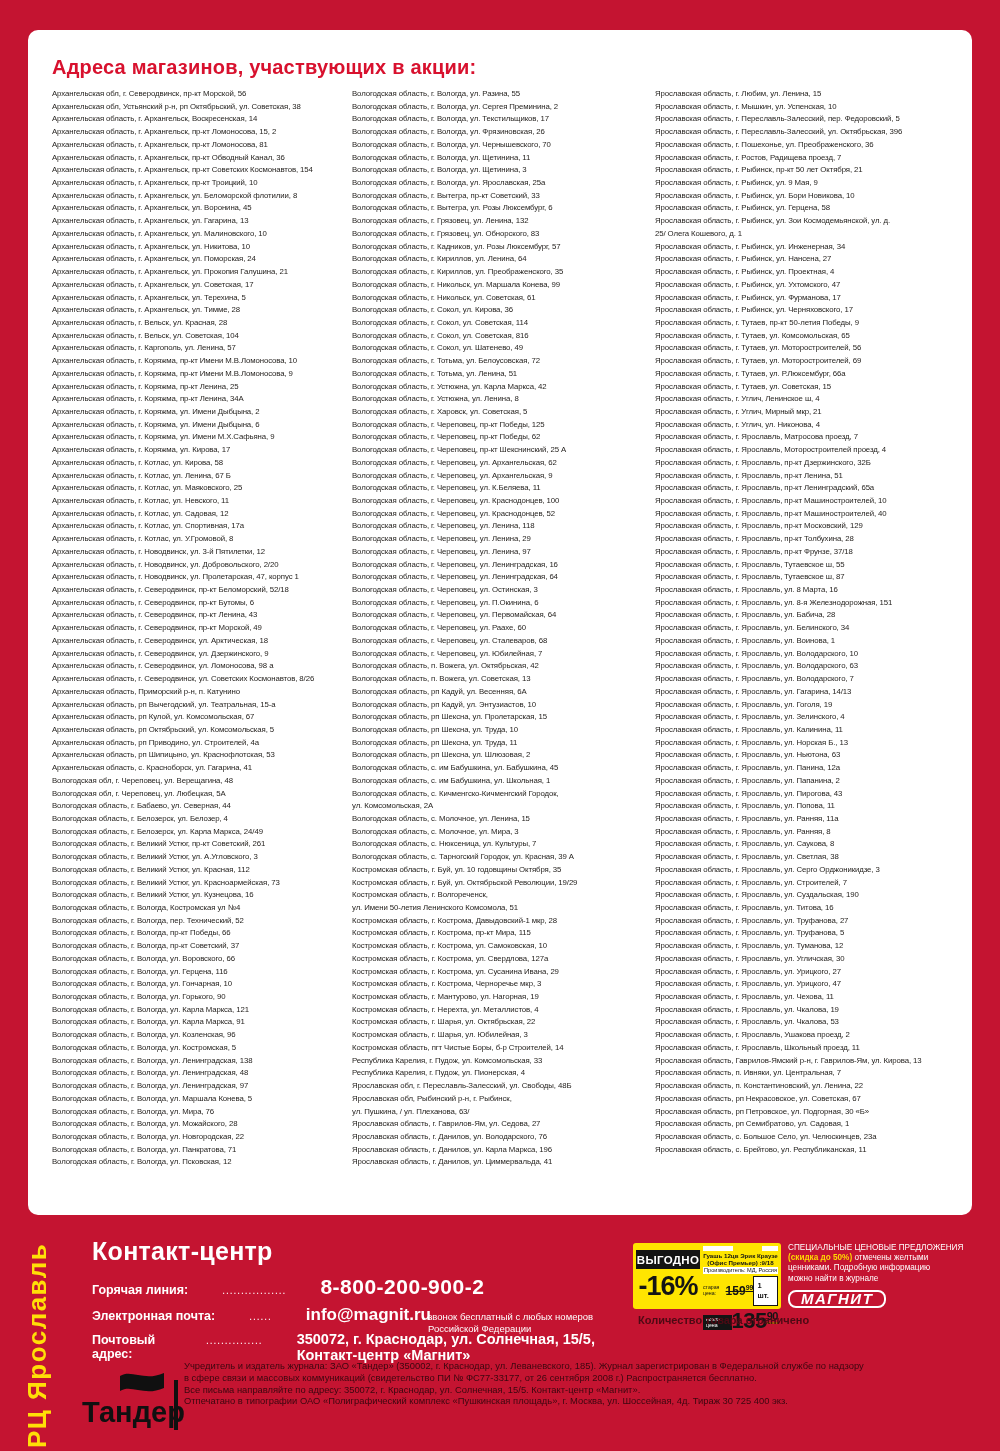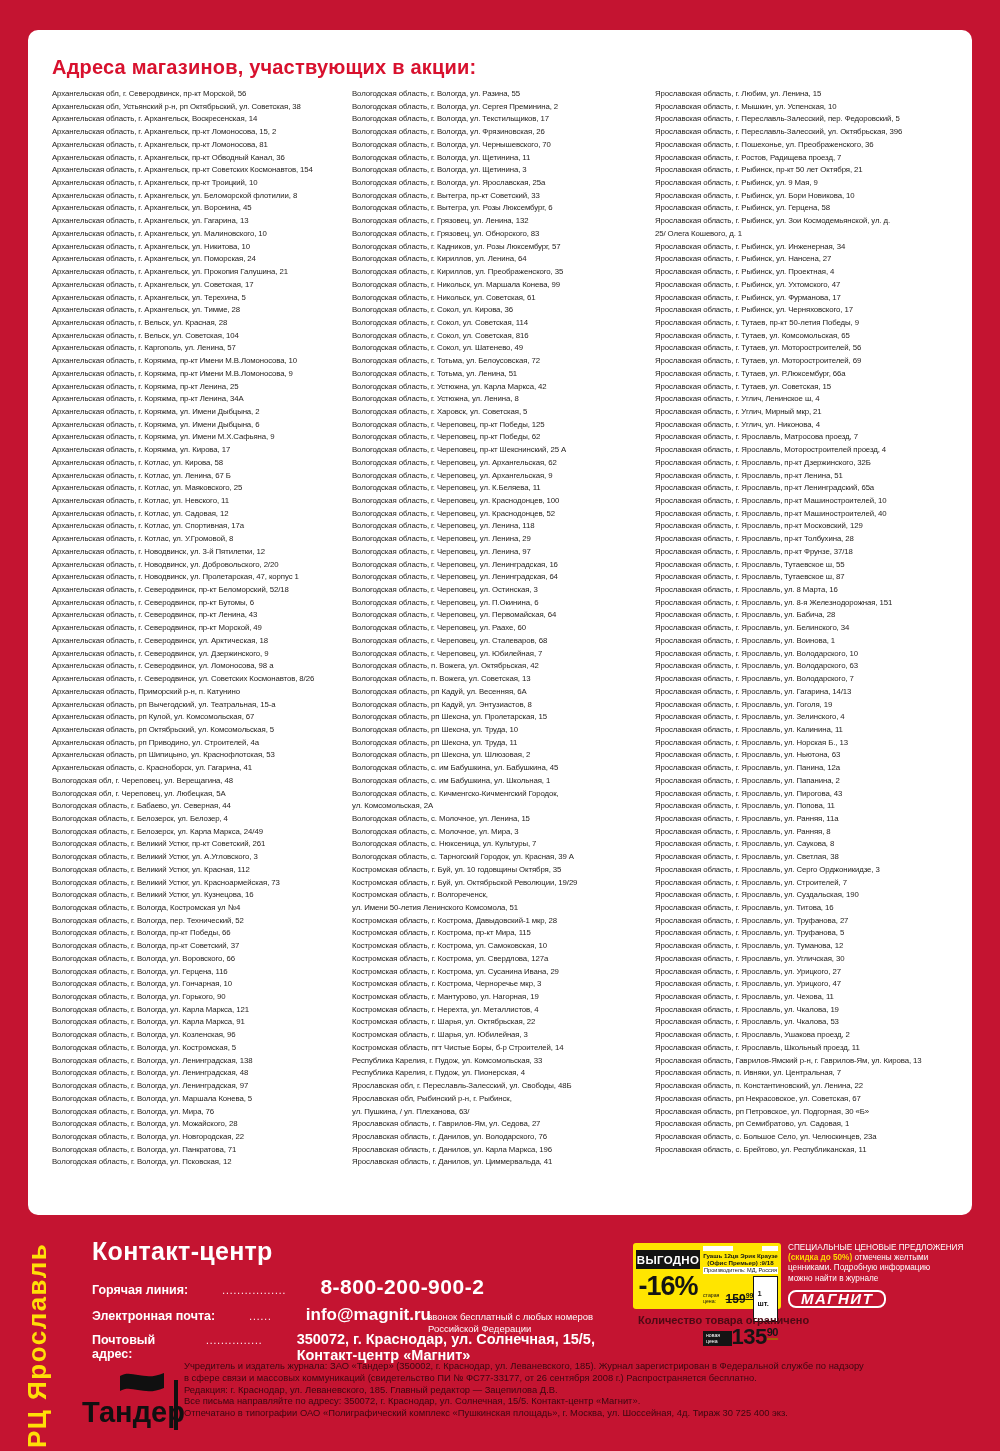--- a/index.html
+++ b/index.html
@@ -32,21 +32,21 @@
   .tag-right{flex:1;display:flex;flex-direction:column;color:#141414;}
   .tag-codes{display:flex;justify-content:space-between;height:5px;margin-bottom:1px;}
   .chip{background:#fff;height:5px;}
   .chip-a{width:30px;} .chip-b{width:16px;}
   .tag-product{font-weight:bold;font-size:6.2px;line-height:7px;text-align:center;}
   .tag-producer{background:#fff;font-size:5.6px;line-height:7px;text-align:center;margin:1px 0;}
   .tag-oldrow{display:flex;align-items:center;margin-top:1px;}
   .old-label{font-size:5.2px;line-height:5.6px;width:24px;}
   .old-price{font-weight:bold;font-size:12px;text-decoration:line-through;}
   .old-price sup{font-size:7px;}
-  .unit-chip{margin-left:auto;background:#fff;border:1px solid #141414;font-weight:bold;font-size:7.5px;padding:12px 3px;line-height:10px;}
+  .unit-chip{margin-left:auto;background:#fff;border:1px solid #141414;font-weight:bold;font-size:7.5px;padding:4px 3px;line-height:10px;}
   .tag-newrow{display:flex;align-items:flex-end;margin-top:1px;}
   .new-label{background:#141414;color:#fff;font-size:5.2px;line-height:5.6px;padding:2px 3px;}
   .new-price{font-weight:bold;font-size:22px;line-height:19px;margin-left:auto;letter-spacing:-0.5px;}
   .new-price sup{font-size:11px;border-bottom:2px solid #a16207;}
   .limited{position:absolute;left:638px;top:1314px;color:#4d0a14;font-size:11px;font-weight:bold;}
 
   .promo{position:absolute;left:788px;top:1243px;width:206px;color:#fff;font-size:8.2px;line-height:10.2px;}
   .promo .b{font-weight:normal;}
   .promo .y{color:#ffd900;font-weight:bold;}
   .magnit-logo{display:inline-block;margin-top:6px;border:2px solid #fff;border-radius:8px;padding:2px 11px;font-size:15px;font-weight:bold;font-style:italic;letter-spacing:1.5px;color:#fff;}
@@ -192,21 +192,21 @@
           <div class="line">Вологодская область, г. Череповец, ул. Ленинградская, 64</div>
           <div class="line">Вологодская область, г. Череповец, ул. Остинская, 3</div>
           <div class="line">Вологодская область, г. Череповец, ул. П.Окинина, 6</div>
           <div class="line">Вологодская область, г. Череповец, ул. Первомайская, 64</div>
           <div class="line">Вологодская область, г. Череповец, ул. Раахе, 60</div>
           <div class="line">Вологодская область, г. Череповец, ул. Сталеваров, 68</div>
           <div class="line">Вологодская область, г. Череповец, ул. Юбилейная, 7</div>
           <div class="line">Вологодская область, п. Вожега, ул. Октябрьская, 42</div>
           <div class="line">Вологодская область, п. Вожега, ул. Советская, 13</div>
           <div class="line">Вологодская область, рп Кадуй, ул. Весенняя, 6А</div>
-          <div class="line">Вологодская область, рп Кадуй, ул. Энтузиастов, 8</div>
+          <div class="line">Вологодская область, рп Кадуй, ул. Энтузиастов, 10</div>
           <div class="line">Вологодская область, рп Шексна, ул. Пролетарская, 15</div>
           <div class="line">Вологодская область, рп Шексна, ул. Труда, 10</div>
           <div class="line">Вологодская область, рп Шексна, ул. Труда, 11</div>
           <div class="line">Вологодская область, рп Шексна, ул. Шлюзовая, 2</div>
           <div class="line">Вологодская область, с. им Бабушкина, ул. Бабушкина, 45</div>
           <div class="line">Вологодская область, с. им Бабушкина, ул. Школьная, 1</div>
           <div class="line">Вологодская область, с. Кичменгско-Кичменгский Городок,</div>
           <div class="line">ул. Комсомольская, 2А</div>
           <div class="line">Вологодская область, с. Молочное, ул. Ленина, 15</div>
           <div class="line">Вологодская область, с. Молочное, ул. Мира, 3</div>
@@ -389,18 +389,17 @@
     <svg width="102" height="72" viewBox="0 0 102 72">
       <path d="M38,10 C50,3 62,16 82,7 L82,22 C62,31 50,18 38,25 Z" fill="#101010"></path>
       <text x="0" y="56" font-size="29" font-weight="bold" font-family="Liberation Sans, sans-serif" fill="#101010">Тандер</text>
       <rect x="92" y="14" width="4" height="50" fill="#101010"></rect>
     </svg>
   </div>
 
   <div class="publisher-note">
       <div class="line">Учредитель и издатель журнала: ЗАО «Тандер» (350002, г. Краснодар, ул. Леваневского, 185). Журнал зарегистрирован в Федеральной службе по надзору</div>
       <div class="line">в сфере связи и массовых коммуникаций (свидетельство ПИ № ФС77-33177, от 26 сентября 2008 г.) Распространяется бесплатно.</div>
-      <div class="line">Редакция: г. Краснодар, ул. Леваневского, 185. Главный редактор — Зацепилова Д.В.</div>
       <div class="line">Все письма направляйте по адресу: 350072, г. Краснодар, ул. Солнечная, 15/5. Контакт-центр «Магнит».</div>
       <div class="line">Отпечатано в типографии ОАО «Полиграфический комплекс «Пушкинская площадь», г. Москва, ул. Шоссейная, 4д. Тираж 30 725 400 экз.</div>
     </div>
 
 </div>
 
 </body></html>

